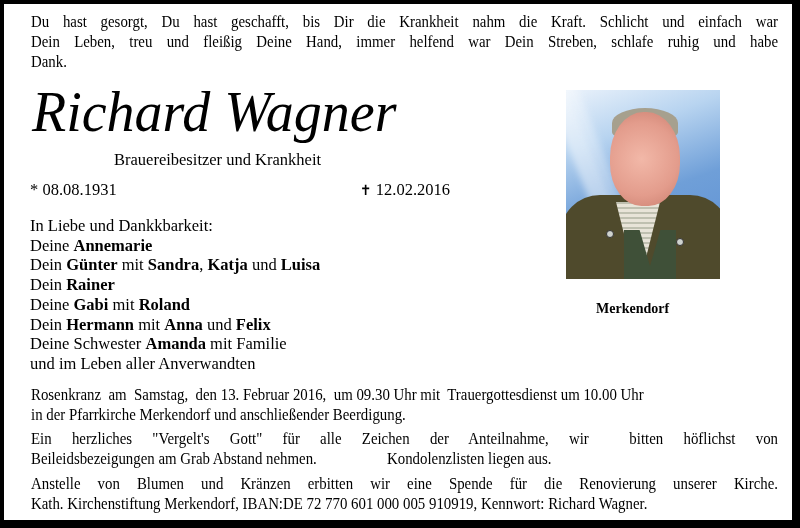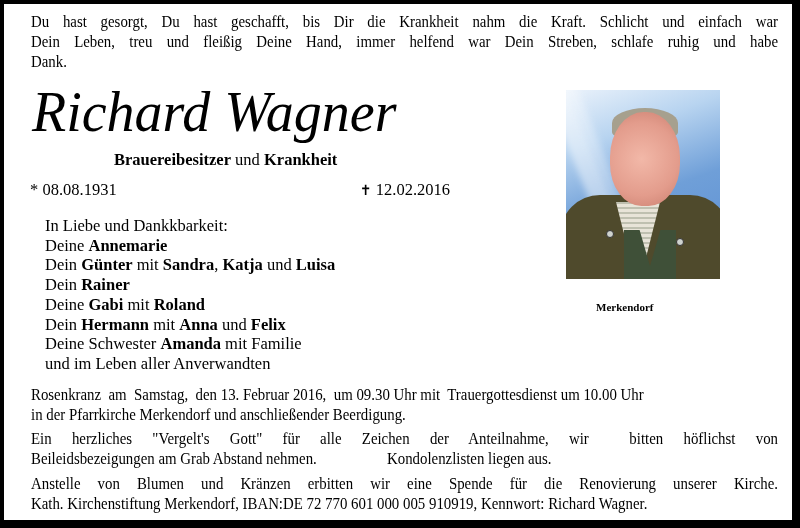--- a/index.html
+++ b/index.html
@@ -9,38 +9,38 @@
   }
   .frame {
     position: absolute; left: 4px; top: 4px; width: 788px; height: 516px;
     background: #fff;
   }
   .abs { position: absolute; white-space: nowrap; }
   .name {
     left: 28px; top: 76px; font-size: 56px; line-height: 64px; font-style: italic;
   }
   .profession { left: 110px; top: 146px; font-size: 16.5px; }
-  .profession b { font-weight: bold; }
+  .profession b { font-weight: normal; }
   .born { left: 26px; top: 176px; font-size: 16.5px; }
   .died { left: 356px; top: 176px; font-size: 16.5px; }
   .family { position: absolute; left: 26px; top: 212px; font-size: 16.5px; line-height: 19.7px; }
-  .family div { white-space: nowrap; margin-left: 15px; }
+  .family div { white-space: nowrap; }
   .photo {
     position: absolute; left: 562px; top: 86px; width: 154px; height: 189px;
     overflow: hidden;
     background: linear-gradient(160deg, #eaf2fb 0%, #b8d4f0 25%, #6f9fd8 55%, #5b8ed3 100%);
   }
   .ray { position: absolute; left: 10px; top: -20px; width: 20px; height: 190px; background: rgba(255,255,255,0.45); transform: rotate(-22deg); filter: blur(3px); }
   .jacket { position: absolute; left: -6px; top: 105px; width: 170px; height: 110px; background: #4f4a2c; border-radius: 40px 40px 0 0; }
   .shirt { position: absolute; left: 50px; top: 112px; width: 44px; height: 70px; background: repeating-linear-gradient(0deg,#e8e4d8 0 3px,#bfc0b0 3px 5px); clip-path: polygon(0 0,100% 0,60% 100%,40% 100%); }
   .vest { position: absolute; left: 58px; top: 140px; width: 52px; height: 60px; background: #3f5038; clip-path: polygon(0 0,30% 0,50% 60%,70% 0,100% 0,100% 100%,0 100%); }
   .head { position: absolute; left: 44px; top: 22px; width: 70px; height: 94px; background: radial-gradient(circle at 45% 50%, #f2b8a8 0%, #e39c8c 60%, #c97e6e 100%); border-radius: 48% 48% 45% 45%; }
   .hair { position: absolute; left: 46px; top: 18px; width: 66px; height: 30px; background: #a6a08e; border-radius: 50% 50% 20% 20%; }
   .pin { position: absolute; width: 6px; height: 6px; border-radius: 50%; background: #cfd3cf; border: 1px solid #333; }
-  .place { left: 592px; top: 297px; font-size: 11px; font-weight: bold; }
+  .place { left: 592px; top: 297px; font-size: 14px; font-weight: bold; }
   .para {
     position: absolute; left: 27px; font-size: 16.5px; line-height: 20px;
     transform: scaleX(0.9); transform-origin: left top; width: 830px; text-align: justify;
   }
   .para .line { display: block; white-space: nowrap; }
   .para .jline { display: block; text-align: justify; text-align-last: justify; white-space: normal; }
 </style>
 </head>
 <body>
 

